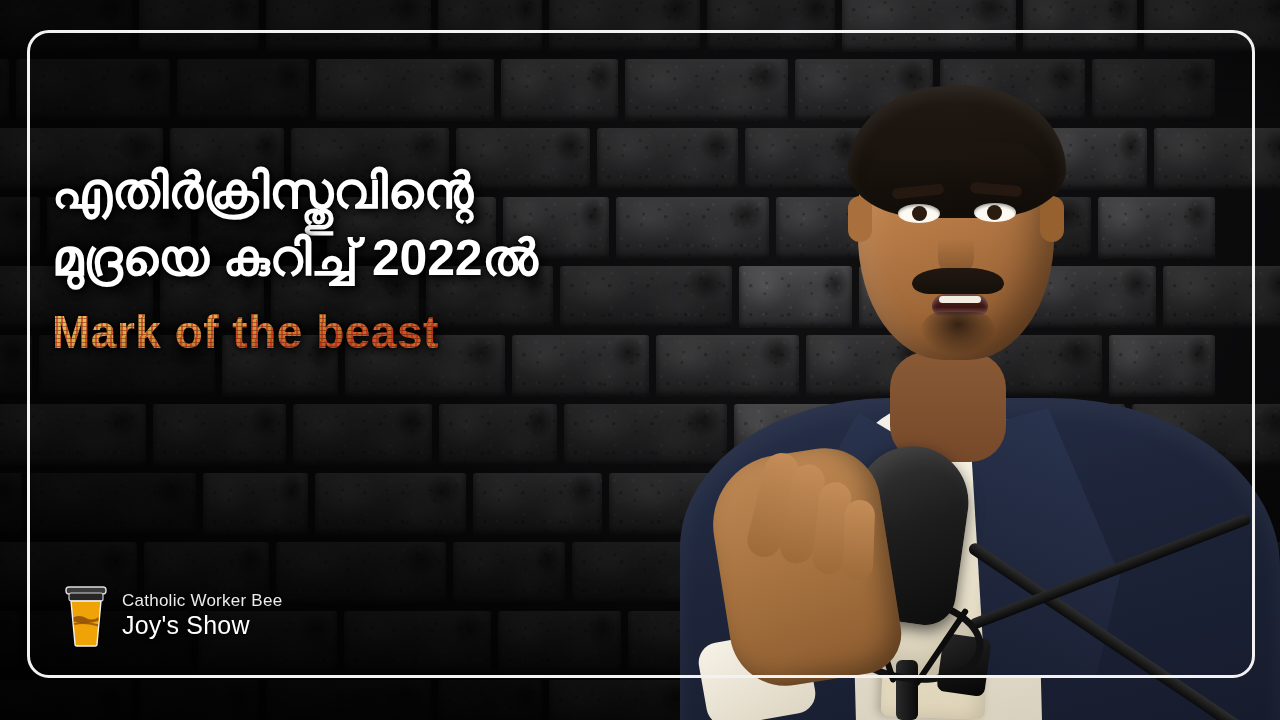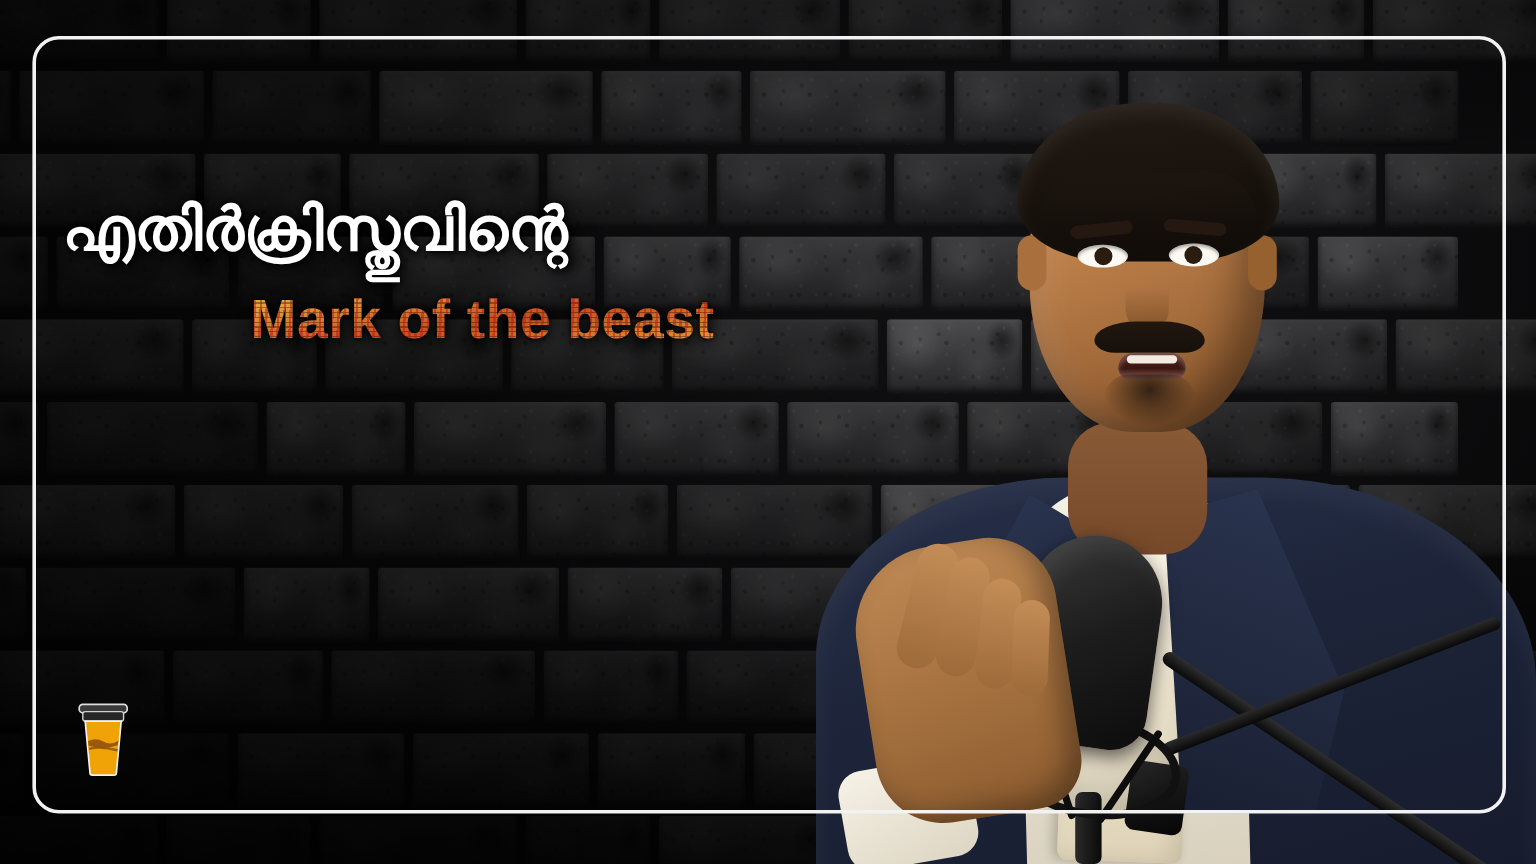--- a/index.html
+++ b/index.html
@@ -248,21 +248,20 @@
     
     background-image:
       repeating-linear-gradient(93deg, rgba(190,28,20,.55) 0px, rgba(190,28,20,.55) 2px, rgba(0,0,0,0) 2px, rgba(0,0,0,0) 5px),
       repeating-linear-gradient(0deg, rgba(0,0,0,.35) 0px, rgba(0,0,0,.35) 1px, rgba(0,0,0,0) 1px, rgba(0,0,0,0) 4px),
       linear-gradient(172deg,#f3c76a 0%,#e2a23f 26%,#c4521f 52%,#d98b33 74%,#ebbe61 100%);
     -webkit-background-clip:text;
     background-clip:text;
     color:transparent;
     -webkit-text-fill-color:transparent;
     filter: drop-shadow(0 0 2px rgba(0,0,0,.9)) drop-shadow(2px 3px 6px rgba(0,0,0,.85));
-    text-align: center;
   }
 
   
   .brand {
     position:absolute;
     left:64px; bottom:72px;
     display:flex; align-items:center; gap:14px;
   }
   .cup { position:relative; width:44px; height:66px; flex:0 0 auto; }
   .cup svg { display:block; }
@@ -446,32 +445,37 @@
     <div class="finger f1"></div>
     <div class="finger f2"></div>
     <div class="finger f3"></div>
     <div class="finger f4"></div>
   </div>
 
   <div class="frame"></div>
 
   <div class="copy">
     <div class="headline">എതിർക്രിസ്തുവിന്റെ</div>
+    <div class="headline">മുദ്രയെ കുറിച്ച് 2022ൽ</div>
     <div class="subhead">Mark of the beast</div>
   </div>
 
   <div class="brand">
     <span class="cup">
       <svg width="44" height="66" viewBox="0 0 44 66" xmlns="http://www.w3.org/2000/svg">
 
         <rect x="2" y="5" width="40" height="7" rx="3" fill="#3a3a3a" stroke="#dedede" stroke-width="1.4"></rect>
         <rect x="5" y="11" width="34" height="8" rx="2" fill="#262626" stroke="#cfcfcf" stroke-width="1.2"></rect>
 
         <path d="M7 19 L37 19 L33 62 Q33 64 31 64 L13 64 Q11 64 11 62 Z" fill="#f0a307" stroke="#f2f2f2" stroke-width="1.4"></path>
 
         <path d="M9.2 34 L34.8 34 L33.9 46 L10.1 46 Z" fill="#f0a307"></path>
         <path d="M9.4 35.5 Q16 32.5 22 36 T34.6 35.2 L34.2 39 Q22 43 9.8 39.4 Z" fill="#8c4e0b" opacity="0.85"></path>
         <path d="M10.2 42 Q20 39.5 33.9 43.2" fill="none" stroke="#8c4e0b" stroke-width="2" opacity="0.8"></path>
       </svg>
     </span>
+    <span class="brand-text">
+      <span class="brand-line1">Catholic Worker Bee</span>
+      <span class="brand-line2">Joy's Show</span>
+    </span>
   </div>
 
 </div>
 
 </body></html>

